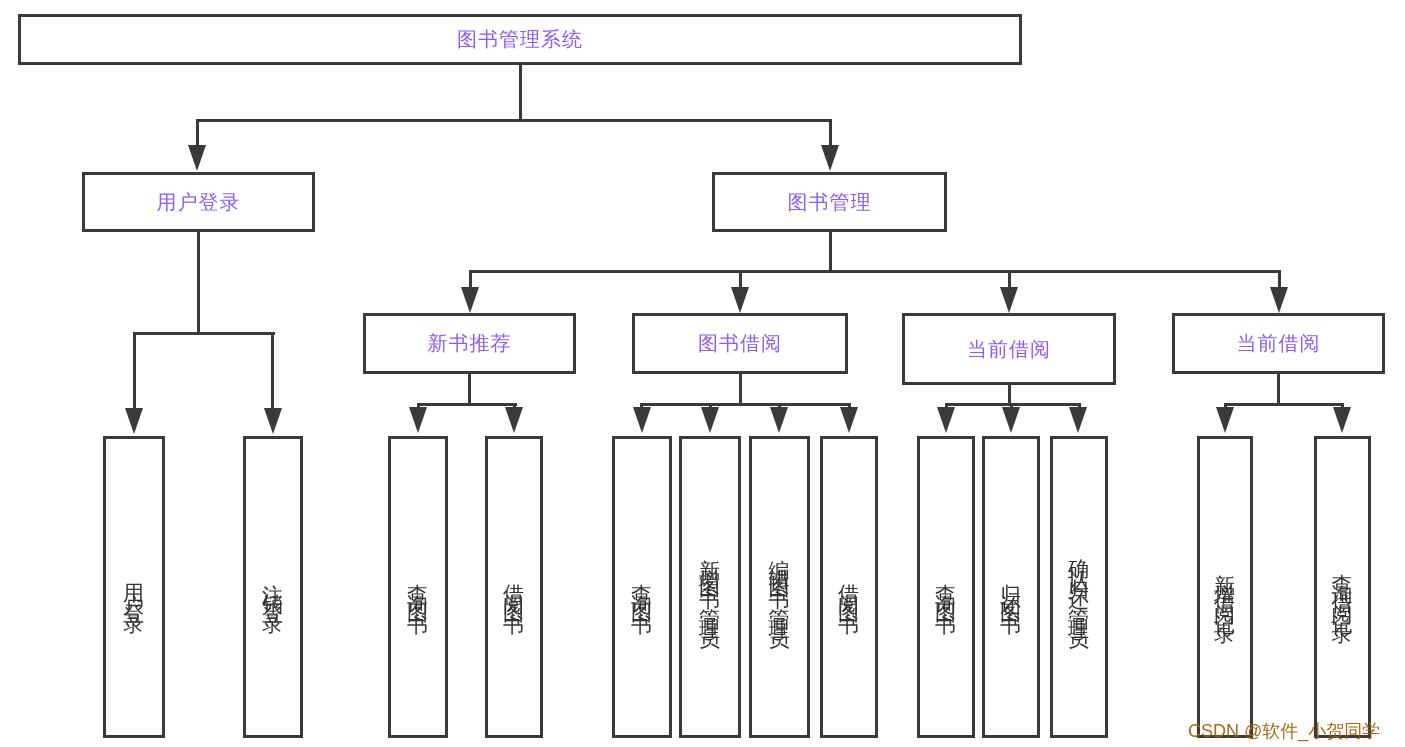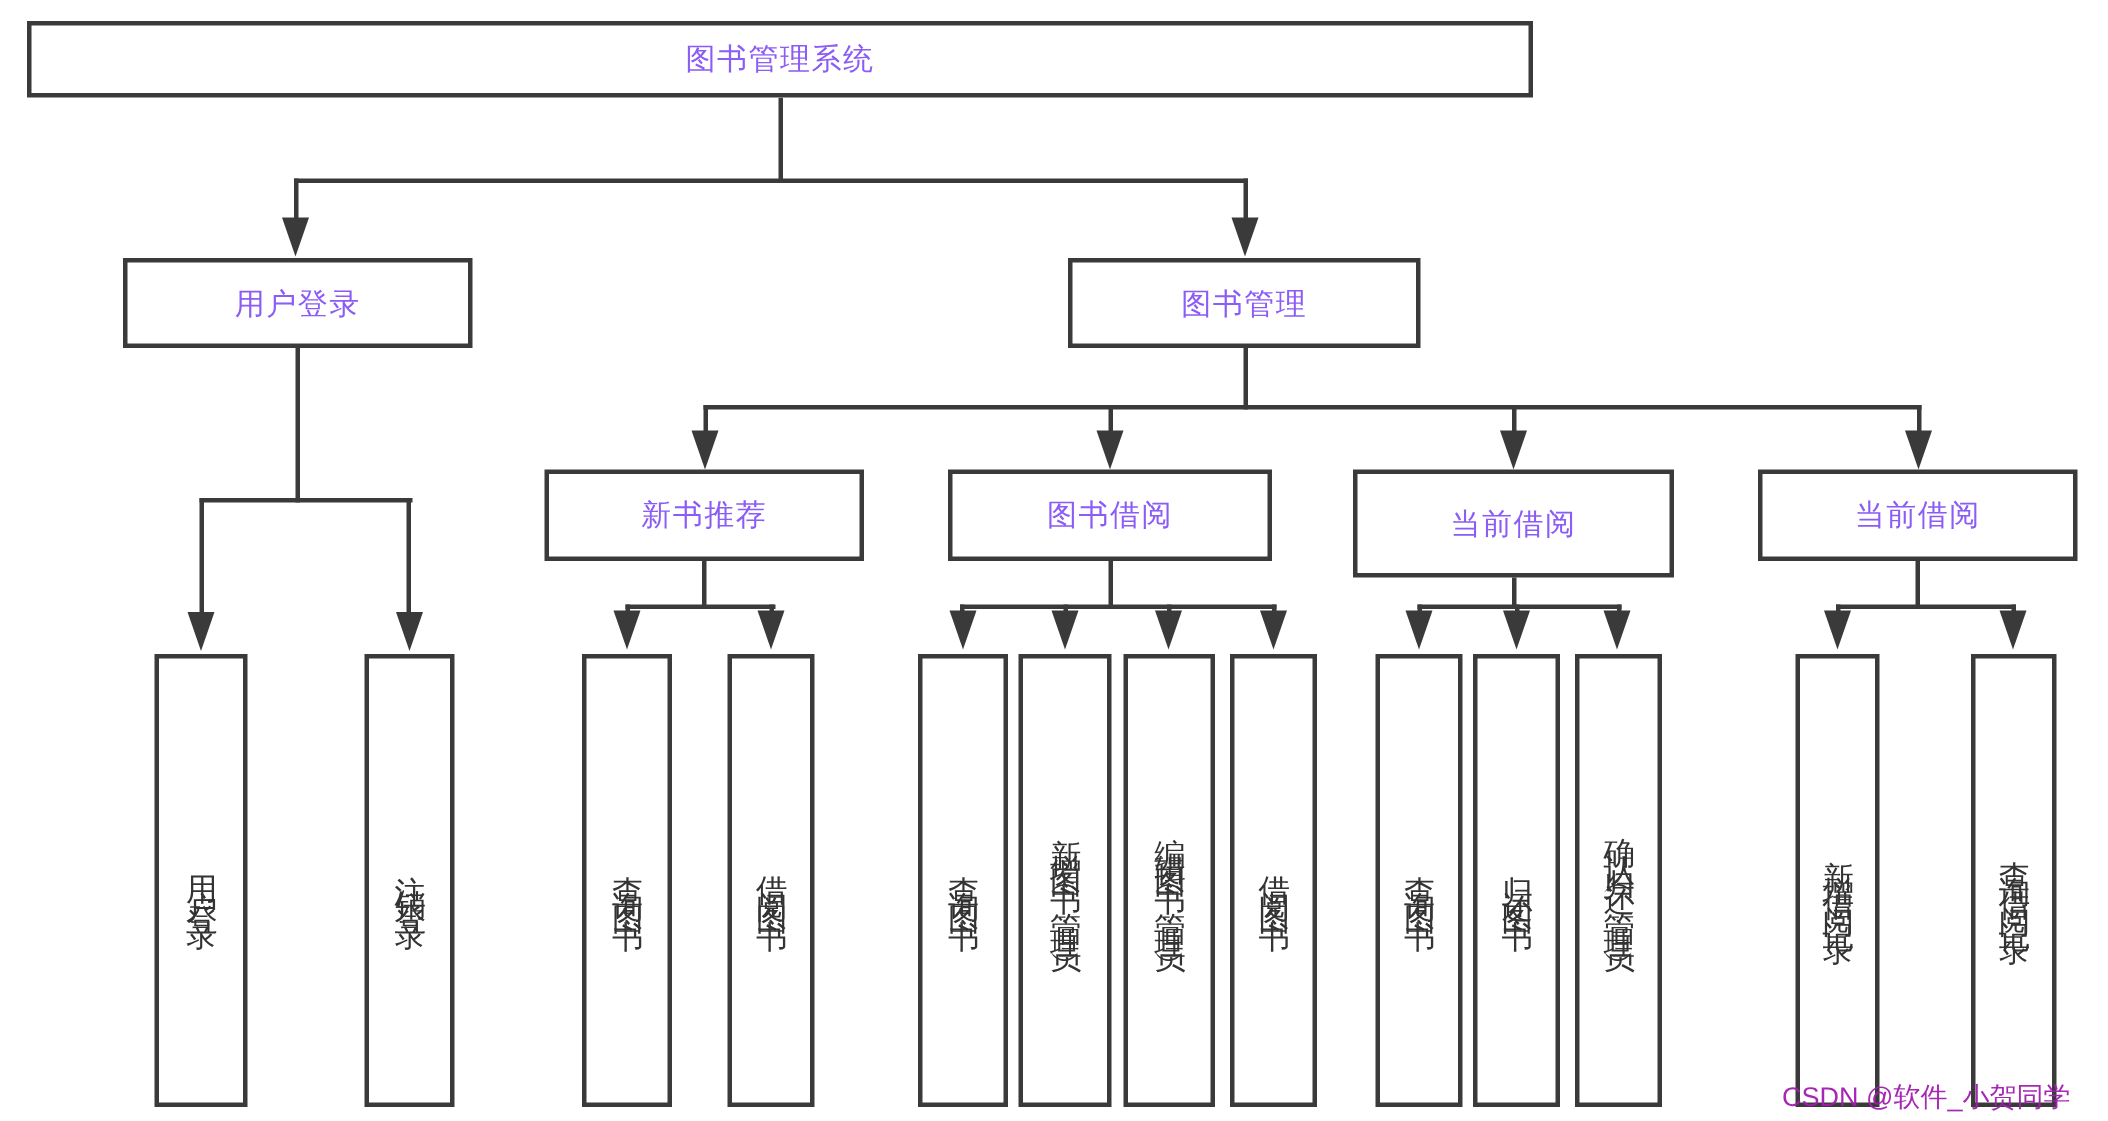--- a/index.html
+++ b/index.html
@@ -18,21 +18,21 @@
     font-size:21px; color:#333333; letter-spacing:10px; line-height:1; white-space:nowrap;
   }
   .line { position:absolute; background:#3a3a3a; z-index:1; }
   .arrow {
     position:absolute; width:0; height:0; z-index:1;
     border-left:9px solid transparent; border-right:9px solid transparent;
     border-top:26px solid #3a3a3a;
   }
   .watermark {
     position:absolute; left:1188px; top:719px; font-size:18px;
-    color:#a21caf; opacity:0.95; z-index:5; white-space:nowrap;
+    color:#a16207; opacity:0.95; z-index:5; white-space:nowrap;
   }
 </style>
 </head>
 <body>
 
 <div id="canvas">
 
   <div class="box" style="left:18px;top:14px;width:1004px;height:51px">
     <span class="hlabel">图书管理系统</span>
   </div>

